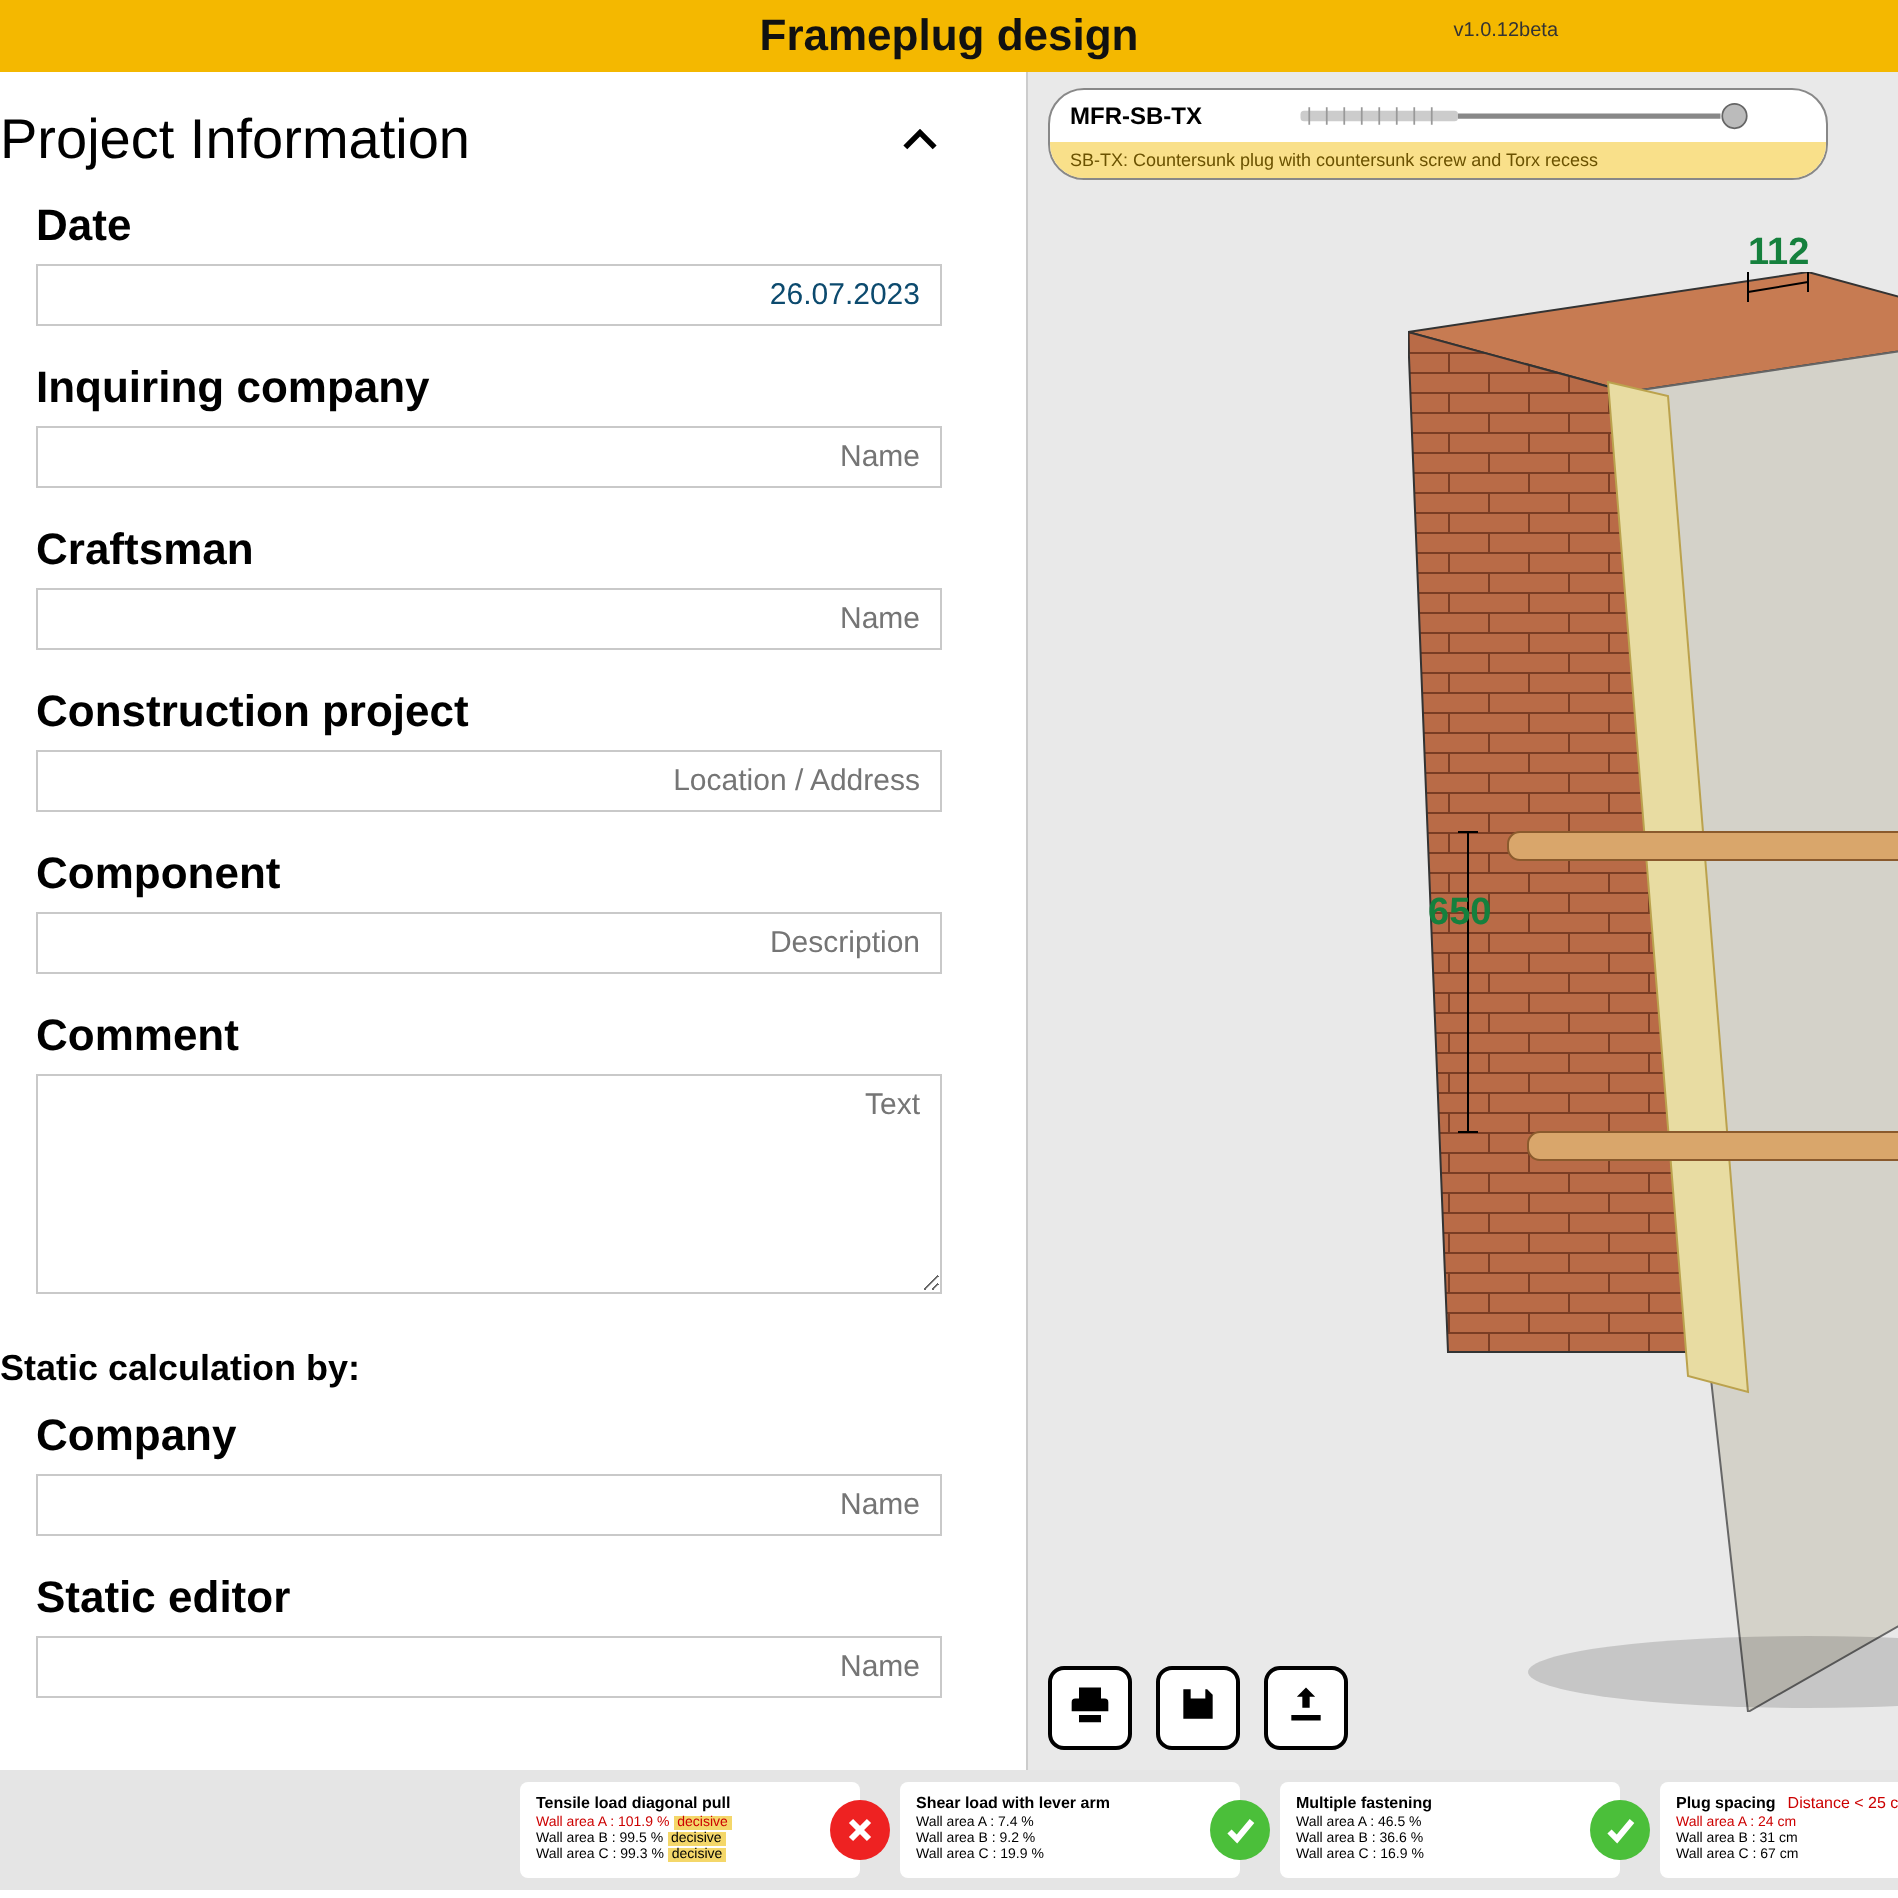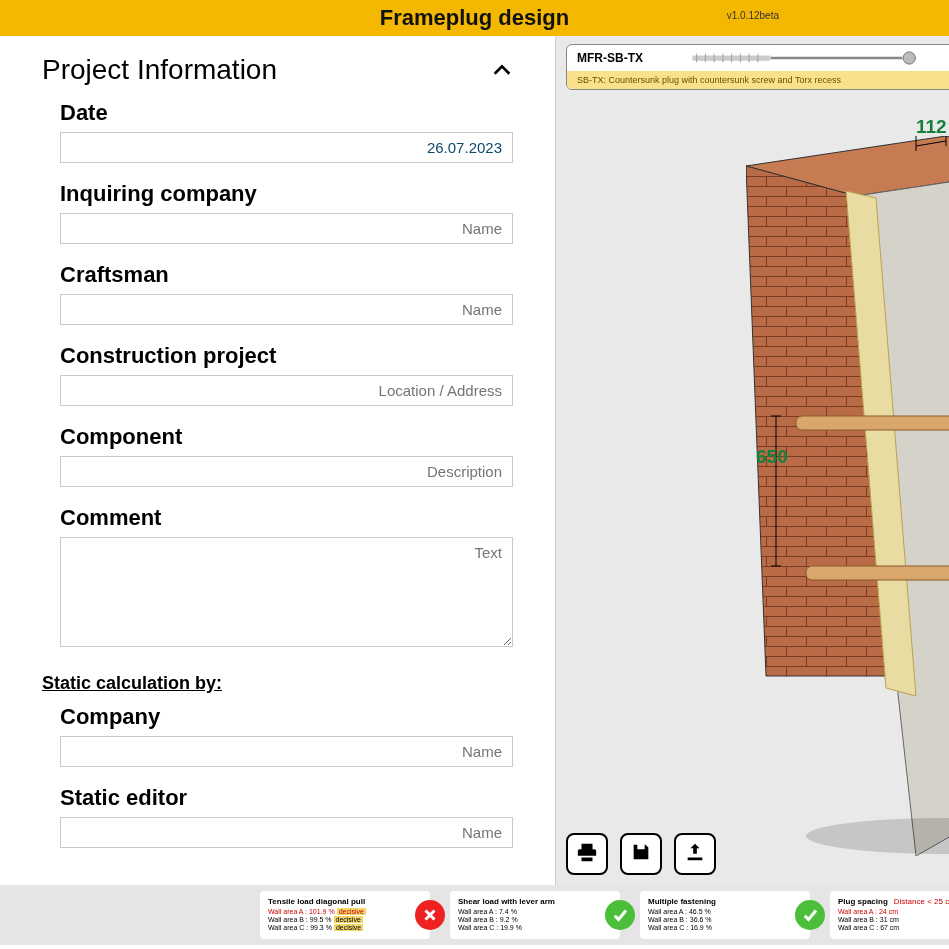--- a/index.html
+++ b/index.html
@@ -3,38 +3,38 @@
 <meta charset="utf-8">
 <style>
   * { box-sizing: border-box; margin: 0; padding: 0; }
   html, body { width: 949px; height: 949px; font-family: Arial, Helvetica, sans-serif; overflow: hidden; background:#fff; }
   
   .header { background:#f4b800; height:36px; width:100%; display:flex; align-items:center; justify-content:center; position:relative;}
   .header-title { font-weight:900; font-size:22px; color:#111; }
   .header-version { font-size:10px; color:#333; position:absolute; right:170px; top:10px; }
   
   .main { display:flex; height:calc(949px - 40px - 60px); }
-  .left { width:513px; padding:10px 24px 10px 0; overflow:hidden;margin-left:42px; }
+  .left { width:513px; padding:10px 24px 10px 0; overflow:hidden; }
   .right { flex:1; position:relative; background:#eee; border-left:1px solid #ccc;}
   
   .sec-title-row { display:flex; align-items:center; justify-content:space-between; padding:8px 18px 14px 0; }
   .sec-title { font-size:28px; font-weight:400; }
   .chev { width:22px; height:22px; }
   .chev svg { stroke:#000; stroke-width:3; fill:none; }
   
   .field { padding:0 18px 18px 18px; }
   .field-label { font-weight:700; font-size:22px; margin-bottom:6px; display:block; }
   .field input, .field textarea {
     width:100%; border:1px solid #c9c9c9; padding:6px 10px; font-size:15px; text-align:right;
     font-family:inherit; color:#0c4a6e;
   }
   .field textarea { text-align:right; height:110px; resize:both; }
-  .sub-header { font-weight:700; font-size:18px; padding:4px 0 10px 0;text-decoration:underline; }
-  
-  .product-card { position:absolute; top:8px; left:10px; width:390px; background:#fff; border:1px solid #888; border-radius:6px; overflow:hidden; font-size:10px; }
+  .sub-header { font-weight:700; font-size:18px; padding:4px 0 10px 0; }
+  
+  .product-card { position:absolute; top:8px; left:10px; width:390px; background:#fff; border:1px solid #888; border-radius:18px; overflow:hidden; font-size:10px; }
   .product-top { display:flex; align-items:center; padding:6px 10px; gap:10px; }
   .product-title { font-weight:700; font-size:12px; flex:0 0 80px;}
   .product-screw { flex:1; height:14px; position:relative; }
   .product-screw svg { width:100%; height:100%; }
   .product-bottom { background:#f9e08a; padding:4px 10px; color:#6b5200; font-size:9px; }
   
   .canvas-bg { position:absolute; inset:0; background:#e9e9e9; }
   .wall { position:absolute; top:100px; left:190px; width:320px; height:720px; }
   .dim-label { position:absolute; font-weight:700; font-size:19px; color:#15803d; }
   

